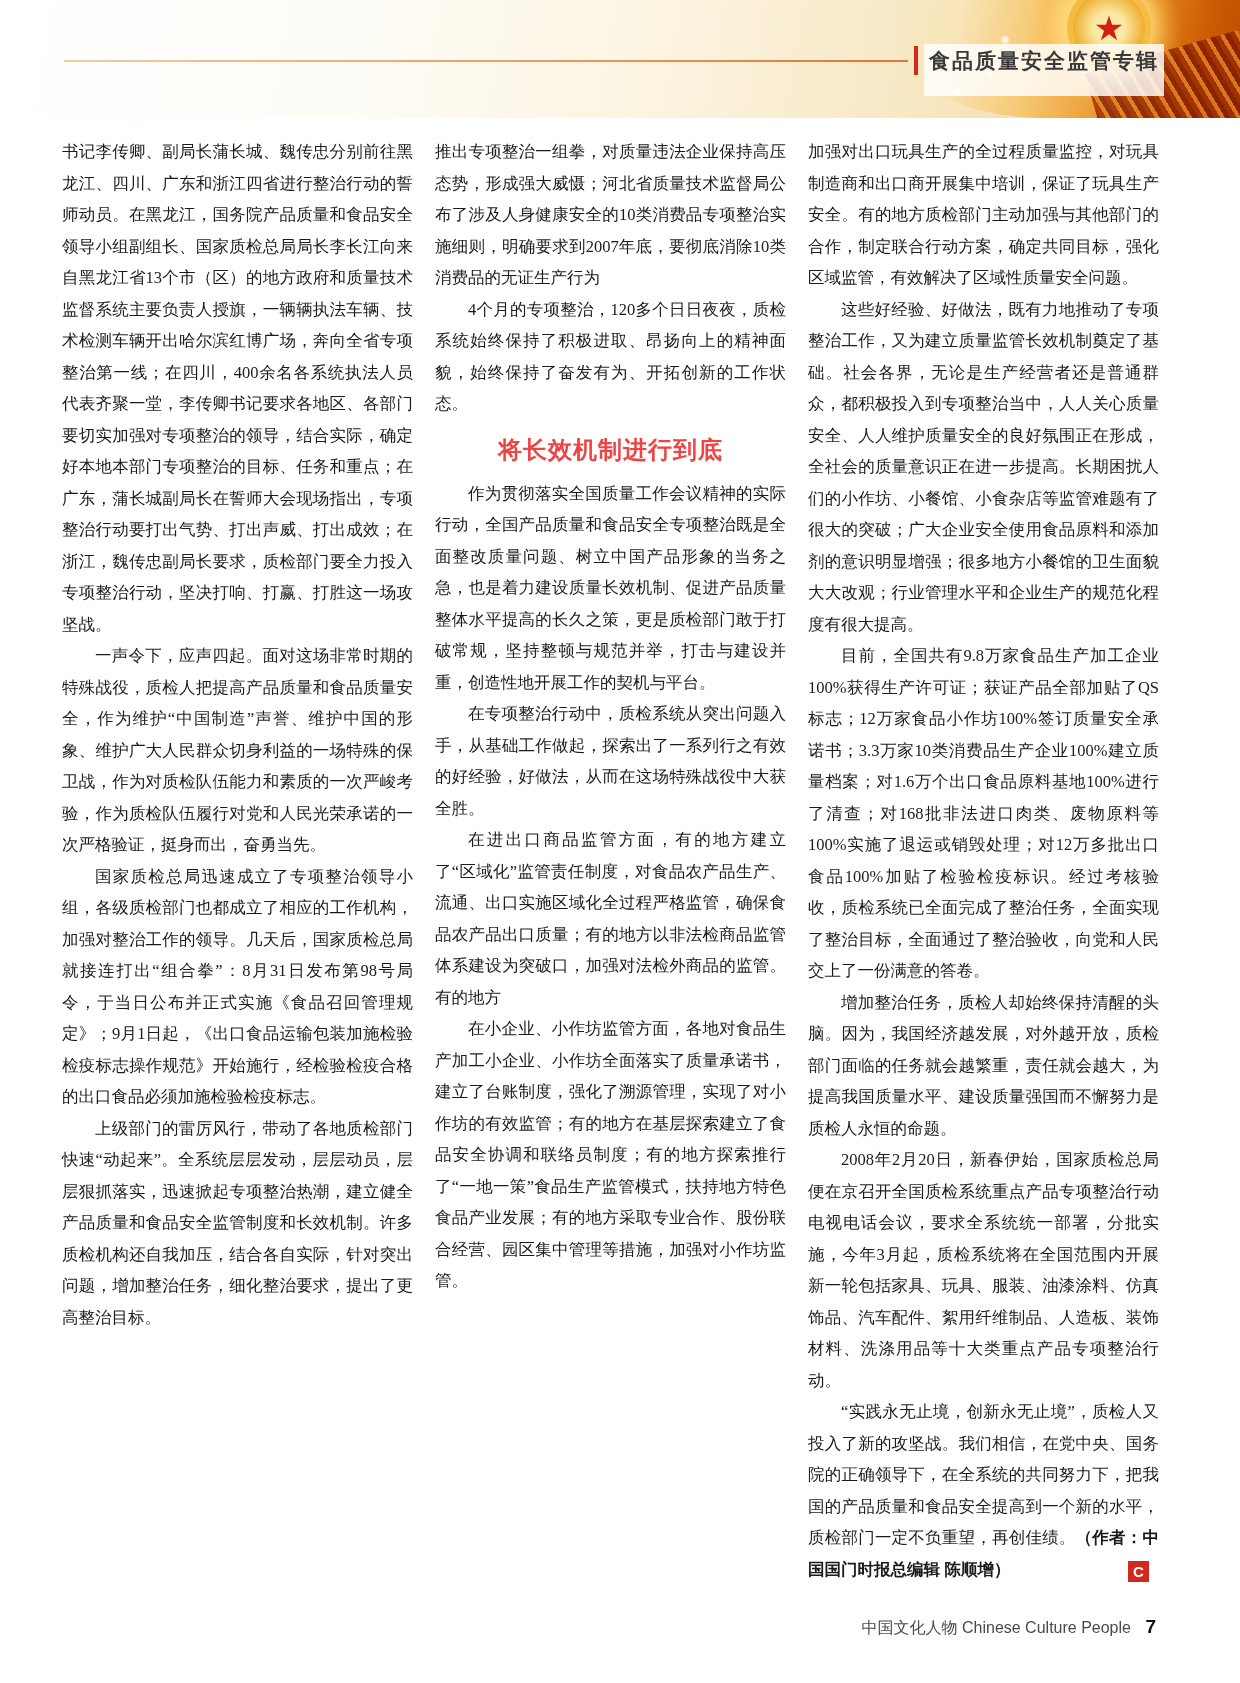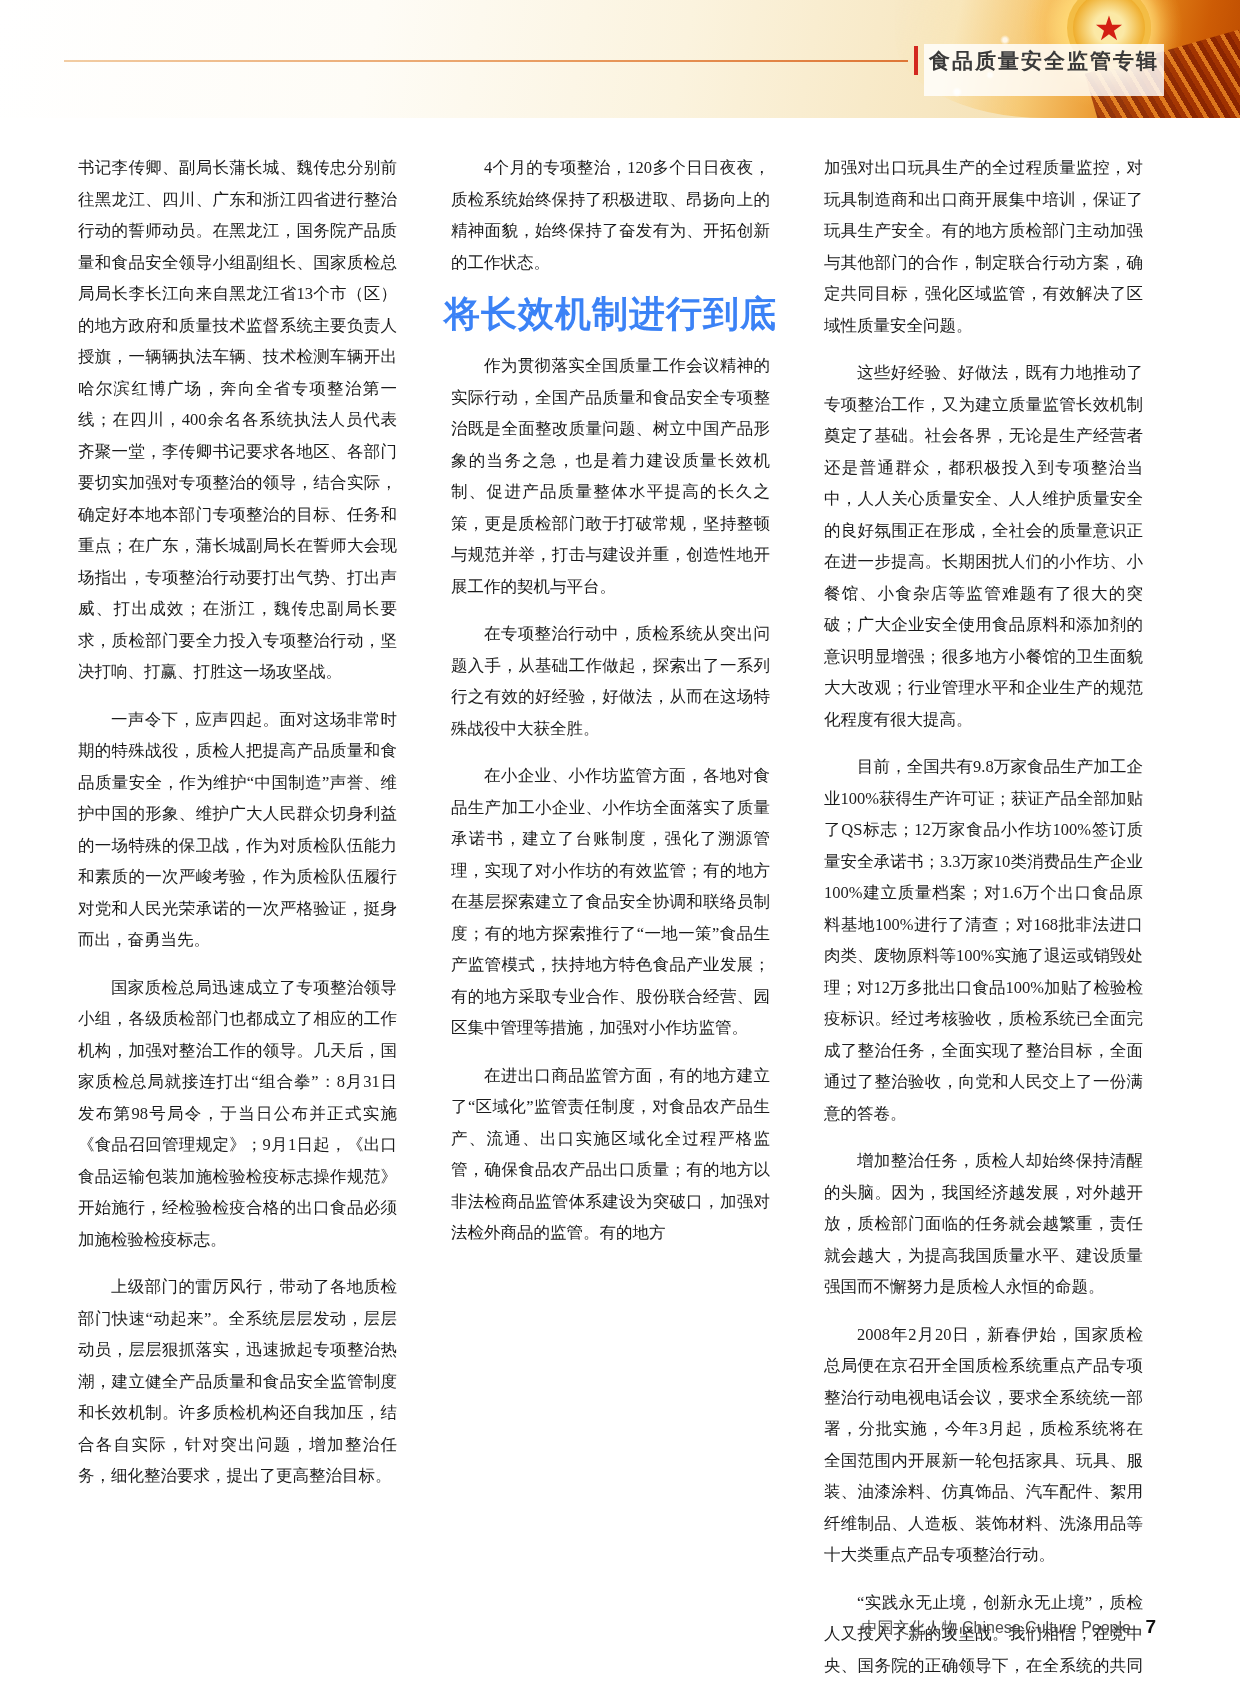--- a/index.html
+++ b/index.html
@@ -47,27 +47,27 @@
     font-family:"Liberation Sans","DejaVu Sans",sans-serif;font-weight:bold;
     font-size:21px;letter-spacing:2px;color:#3a3a3a;
     background:rgba(255,255,255,.82);padding:3px 5px 21px 5px;white-space:nowrap;
   }
   
   .cols{
     position:absolute;top:136px;left:62px;width:1097px;
     display:flex;gap:22px;
   }
   .col{width:351px;font-size:16.5px;line-height:31.5px;text-align:justify;}
-  .col p{margin:16px;}
+  .col p{margin:0;}
   .ind{text-indent:2em;}
   .cont{text-indent:0;}
   .section-heading{
     font-family:"Liberation Sans","DejaVu Sans",sans-serif;font-weight:bold;
-    font-size:36px;line-height:40px;text-align:center;text-indent:0;
-    color:#3b82f6;margin:10px 0 8px 0 !important;letter-spacing:1px;
+    font-size:24px;line-height:40px;text-align:center;text-indent:0;
+    color:#ef4444;margin:10px 0 8px 0 !important;letter-spacing:1px;
   }
   .closing-wrap{position:relative;}
   .author{font-family:"Liberation Sans","DejaVu Sans",sans-serif;font-weight:bold;}
   .endmark{
     position:absolute;right:10px;bottom:3px;width:21px;height:21px;
     background:#d3281e;color:#ffffff;text-align:center;line-height:21px;
     font-family:"Liberation Sans","DejaVu Sans",sans-serif;font-weight:bold;font-size:15px;
   }
   
   .footer{
@@ -94,26 +94,27 @@
 <div class="cols">
 
   <div class="col">
     <p class="cont">书记李传卿、副局长蒲长城、魏传忠分别前往黑龙江、四川、广东和浙江四省进行整治行动的誓师动员。在黑龙江，国务院产品质量和食品安全领导小组副组长、国家质检总局局长李长江向来自黑龙江省13个市（区）的地方政府和质量技术监督系统主要负责人授旗，一辆辆执法车辆、技术检测车辆开出哈尔滨红博广场，奔向全省专项整治第一线；在四川，400余名各系统执法人员代表齐聚一堂，李传卿书记要求各地区、各部门要切实加强对专项整治的领导，结合实际，确定好本地本部门专项整治的目标、任务和重点；在广东，蒲长城副局长在誓师大会现场指出，专项整治行动要打出气势、打出声威、打出成效；在浙江，魏传忠副局长要求，质检部门要全力投入专项整治行动，坚决打响、打赢、打胜这一场攻坚战。</p>
     <p class="ind">一声令下，应声四起。面对这场非常时期的特殊战役，质检人把提高产品质量和食品质量安全，作为维护“中国制造”声誉、维护中国的形象、维护广大人民群众切身利益的一场特殊的保卫战，作为对质检队伍能力和素质的一次严峻考验，作为质检队伍履行对党和人民光荣承诺的一次严格验证，挺身而出，奋勇当先。</p>
     <p class="ind">国家质检总局迅速成立了专项整治领导小组，各级质检部门也都成立了相应的工作机构，加强对整治工作的领导。几天后，国家质检总局就接连打出“组合拳”：8月31日发布第98号局令，于当日公布并正式实施《食品召回管理规定》；9月1日起，《出口食品运输包装加施检验检疫标志操作规范》开始施行，经检验检疫合格的出口食品必须加施检验检疫标志。</p>
     <p class="ind">上级部门的雷厉风行，带动了各地质检部门快速“动起来”。全系统层层发动，层层动员，层层狠抓落实，迅速掀起专项整治热潮，建立健全产品质量和食品安全监管制度和长效机制。许多质检机构还自我加压，结合各自实际，针对突出问题，增加整治任务，细化整治要求，提出了更高整治目标。</p>
   </div>
 
   <div class="col">
+    <p class="cont">推出专项整治一组拳，对质量违法企业保持高压态势，形成强大威慑；河北省质量技术监督局公布了涉及人身健康安全的10类消费品专项整治实施细则，明确要求到2007年底，要彻底消除10类消费品的无证生产行为</p>
     <p class="ind">4个月的专项整治，120多个日日夜夜，质检系统始终保持了积极进取、昂扬向上的精神面貌，始终保持了奋发有为、开拓创新的工作状态。</p>
     <p class="section-heading">将长效机制进行到底</p>
     <p class="ind">作为贯彻落实全国质量工作会议精神的实际行动，全国产品质量和食品安全专项整治既是全面整改质量问题、树立中国产品形象的当务之急，也是着力建设质量长效机制、促进产品质量整体水平提高的长久之策，更是质检部门敢于打破常规，坚持整顿与规范并举，打击与建设并重，创造性地开展工作的契机与平台。</p>
     <p class="ind">在专项整治行动中，质检系统从突出问题入手，从基础工作做起，探索出了一系列行之有效的好经验，好做法，从而在这场特殊战役中大获全胜。</p>
+    <p class="ind">在进出口商品监管方面，有的地方建立了“区域化”监管责任制度，对食品农产品生产、流通、出口实施区域化全过程严格监管，确保食品农产品出口质量；有的地方以非法检商品监管体系建设为突破口，加强对法检外商品的监管。有的地方</p>
     <p class="ind">在小企业、小作坊监管方面，各地对食品生产加工小企业、小作坊全面落实了质量承诺书，建立了台账制度，强化了溯源管理，实现了对小作坊的有效监管；有的地方在基层探索建立了食品安全协调和联络员制度；有的地方探索推行了“一地一策”食品生产监管模式，扶持地方特色食品产业发展；有的地方采取专业合作、股份联合经营、园区集中管理等措施，加强对小作坊监管。</p>
-    <p class="ind">在进出口商品监管方面，有的地方建立了“区域化”监管责任制度，对食品农产品生产、流通、出口实施区域化全过程严格监管，确保食品农产品出口质量；有的地方以非法检商品监管体系建设为突破口，加强对法检外商品的监管。有的地方</p>
   </div>
 
   <div class="col">
     <p class="cont">加强对出口玩具生产的全过程质量监控，对玩具制造商和出口商开展集中培训，保证了玩具生产安全。有的地方质检部门主动加强与其他部门的合作，制定联合行动方案，确定共同目标，强化区域监管，有效解决了区域性质量安全问题。</p>
     <p class="ind">这些好经验、好做法，既有力地推动了专项整治工作，又为建立质量监管长效机制奠定了基础。社会各界，无论是生产经营者还是普通群众，都积极投入到专项整治当中，人人关心质量安全、人人维护质量安全的良好氛围正在形成，全社会的质量意识正在进一步提高。长期困扰人们的小作坊、小餐馆、小食杂店等监管难题有了很大的突破；广大企业安全使用食品原料和添加剂的意识明显增强；很多地方小餐馆的卫生面貌大大改观；行业管理水平和企业生产的规范化程度有很大提高。</p>
     <p class="ind">目前，全国共有9.8万家食品生产加工企业100%获得生产许可证；获证产品全部加贴了QS标志；12万家食品小作坊100%签订质量安全承诺书；3.3万家10类消费品生产企业100%建立质量档案；对1.6万个出口食品原料基地100%进行了清查；对168批非法进口肉类、废物原料等100%实施了退运或销毁处理；对12万多批出口食品100%加贴了检验检疫标识。经过考核验收，质检系统已全面完成了整治任务，全面实现了整治目标，全面通过了整治验收，向党和人民交上了一份满意的答卷。</p>
     <p class="ind">增加整治任务，质检人却始终保持清醒的头脑。因为，我国经济越发展，对外越开放，质检部门面临的任务就会越繁重，责任就会越大，为提高我国质量水平、建设质量强国而不懈努力是质检人永恒的命题。</p>
     <p class="ind">2008年2月20日，新春伊始，国家质检总局便在京召开全国质检系统重点产品专项整治行动电视电话会议，要求全系统统一部署，分批实施，今年3月起，质检系统将在全国范围内开展新一轮包括家具、玩具、服装、油漆涂料、仿真饰品、汽车配件、絮用纤维制品、人造板、装饰材料、洗涤用品等十大类重点产品专项整治行动。</p>
     <div class="closing-wrap">
       <p class="ind"><span>“实践永无止境，创新永无止境”，质检人又投入了新的攻坚战。我们相信，在党中央、国务院的正确领导下，在全系统的共同努力下，把我国的产品质量和食品安全提高到一个新的水平，质检部门一定不负重望，再创佳绩。</span><span class="author">（作者：中国国门时报总编辑 陈顺增）</span></p>

